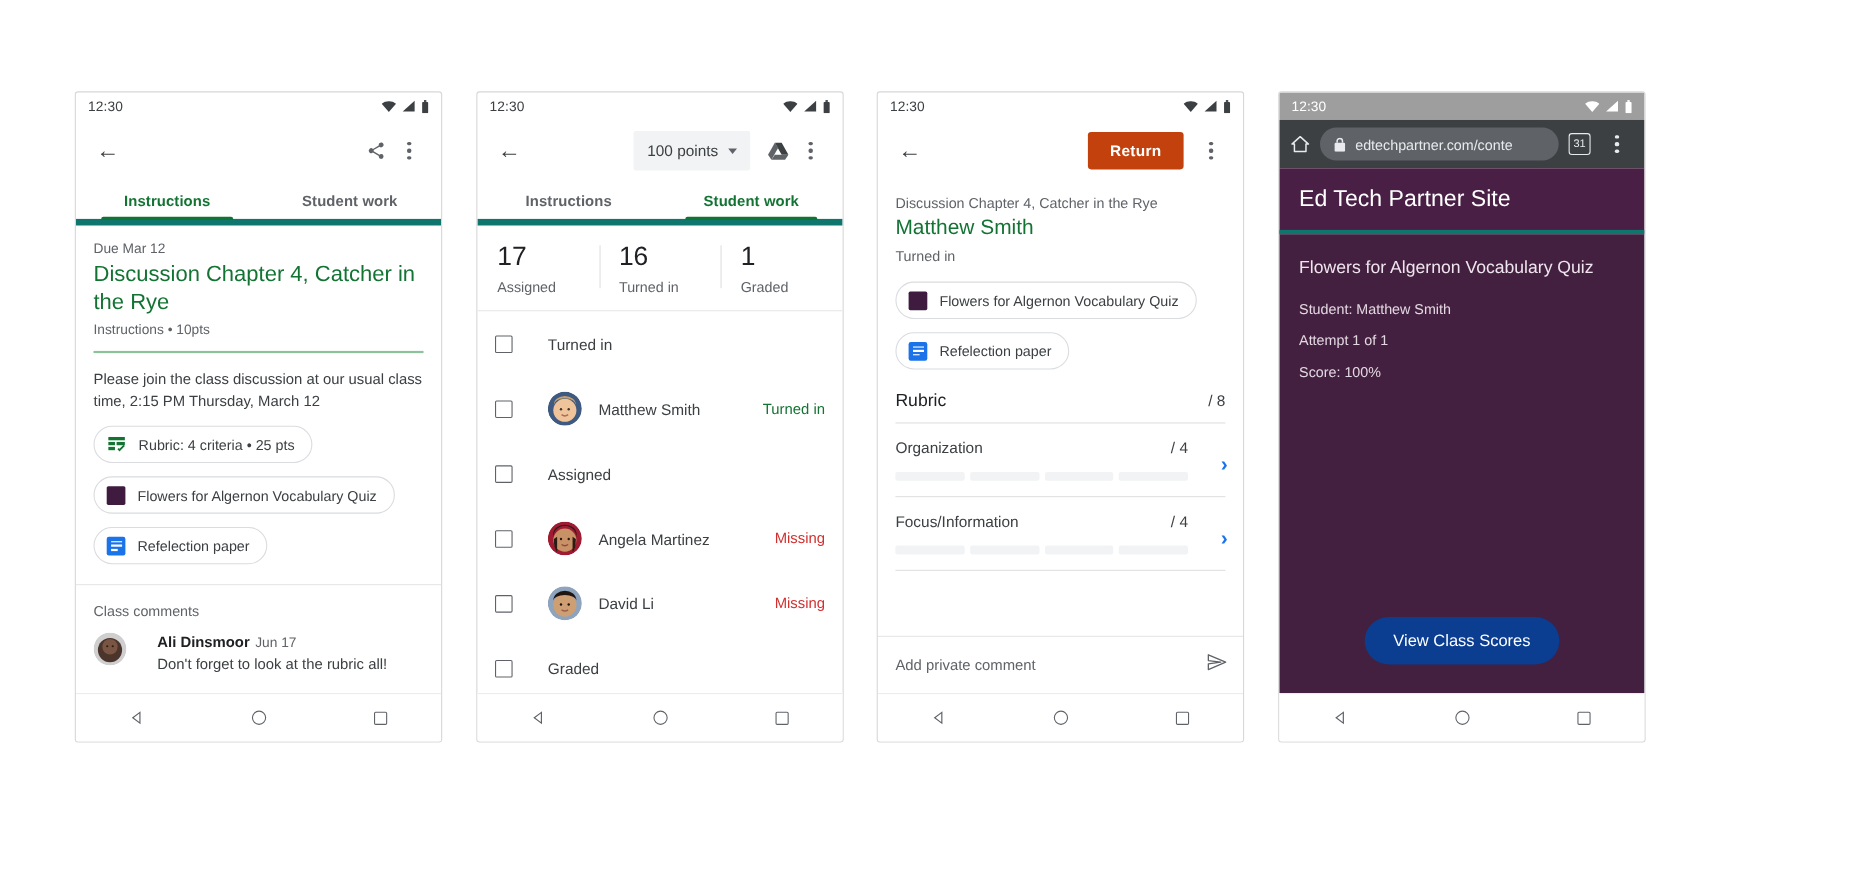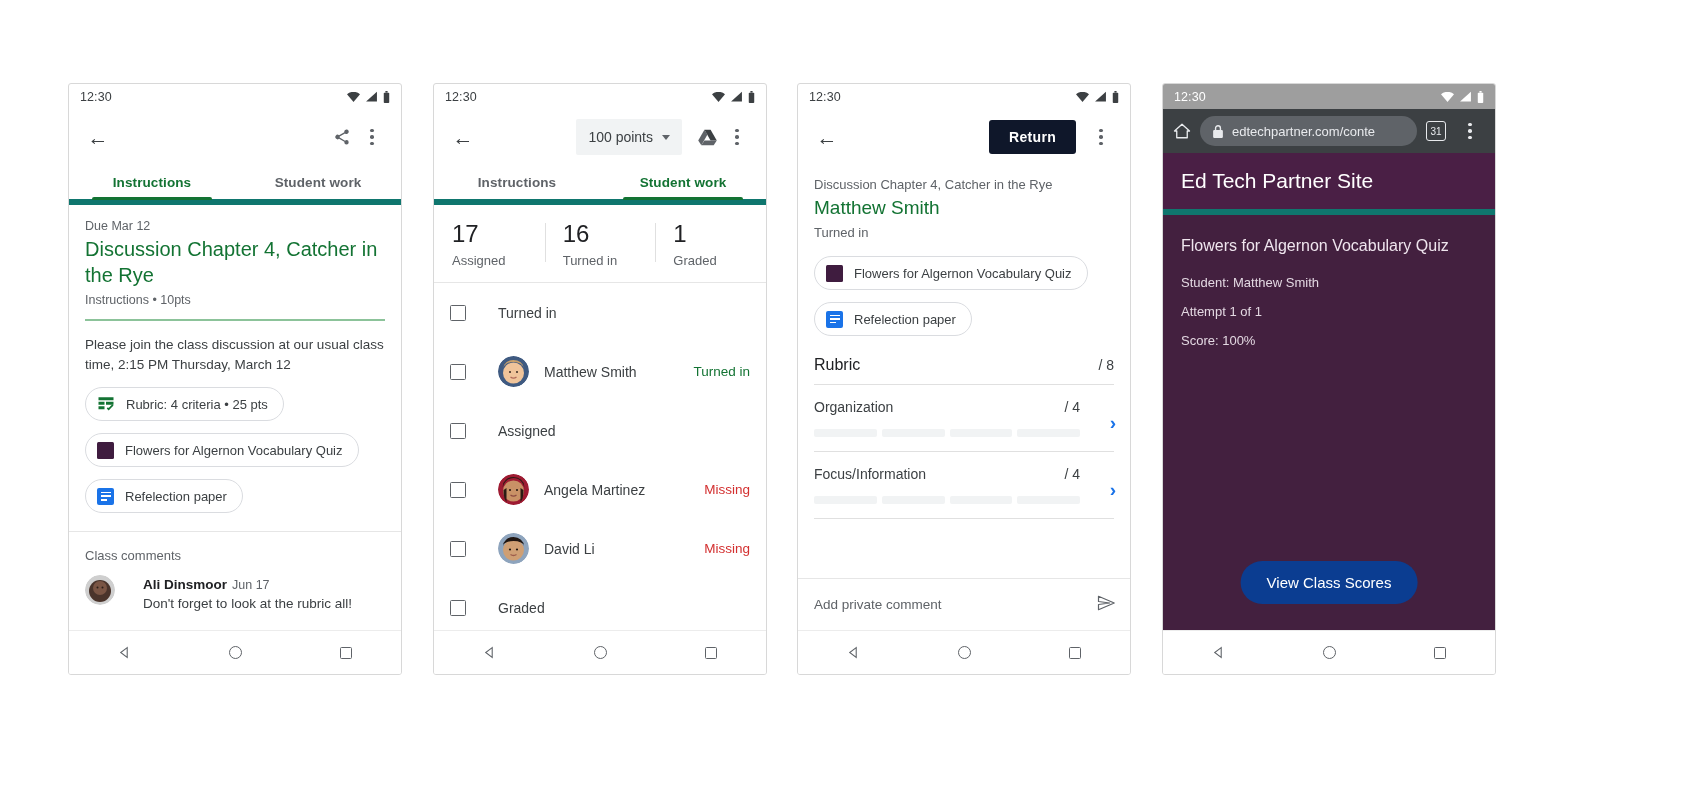--- a/index.html
+++ b/index.html
@@ -79,21 +79,21 @@
     font-size: 14px; color: #3c4043;
     border-radius: 2px;
   }
   .caret-down {
     width: 0; height: 0;
     border-left: 4.5px solid transparent;
     border-right: 4.5px solid transparent;
     border-top: 5px solid #5f6368;
   }
   .return-btn {
-    background: #0f172a;
+    background: #c2410c;
     color: #ffffff;
     font-size: 14px;
     font-weight: bold;
     letter-spacing: .3px;
     height: 34px;
     padding: 0 20px;
     border-radius: 3px;
     display: flex; align-items: center; justify-content: center;
   }
 
@@ -276,21 +276,21 @@
     border-radius:3px;
     display:flex; align-items:center; justify-content:center;
     font-size:10px; color:#e8eaed;
     flex:0 0 auto;
   }
   .kebab-w i { background:#e8eaed; }
   .site-header {
     background:#4a1f45;
     padding: 16px 18px;
     flex:0 0 auto;
-    border-bottom: 6px solid #0f766e;
+    border-bottom: 4px solid #0f766e;
   }
   .site-title { font-size: 21px; color:#ffffff; }
   .site-body { background:#43203f; flex:1 1 auto; padding: 22px 18px 0 18px; position:relative; }
   .quiz-title { font-size: 16px; color:#efe5ee; margin-bottom: 20px; }
   .quiz-line { font-size: 13px; color:#e3d8e2; margin-bottom: 14px; }
   .scores-btn {
     position:absolute;
     left: 50%; transform: translateX(-50%);
     bottom: 26px;
     background:#0b3d91;

